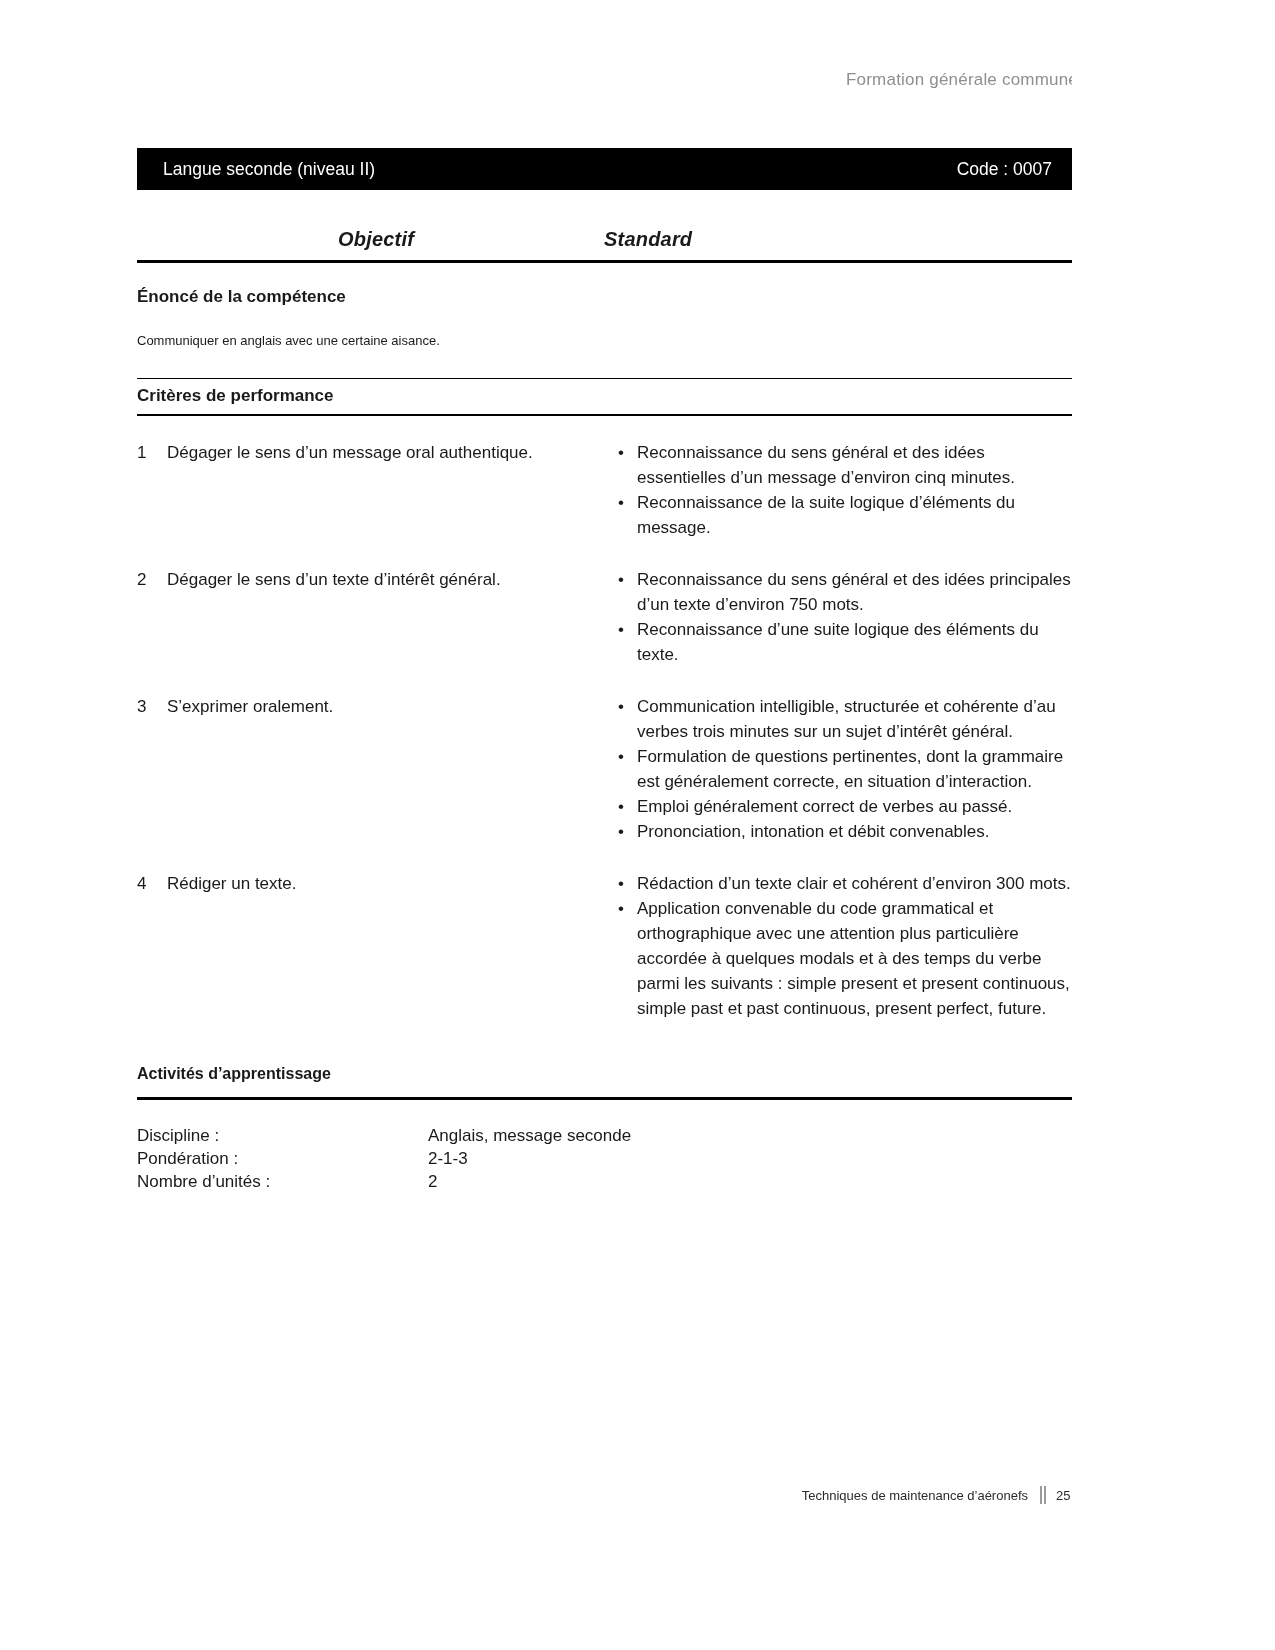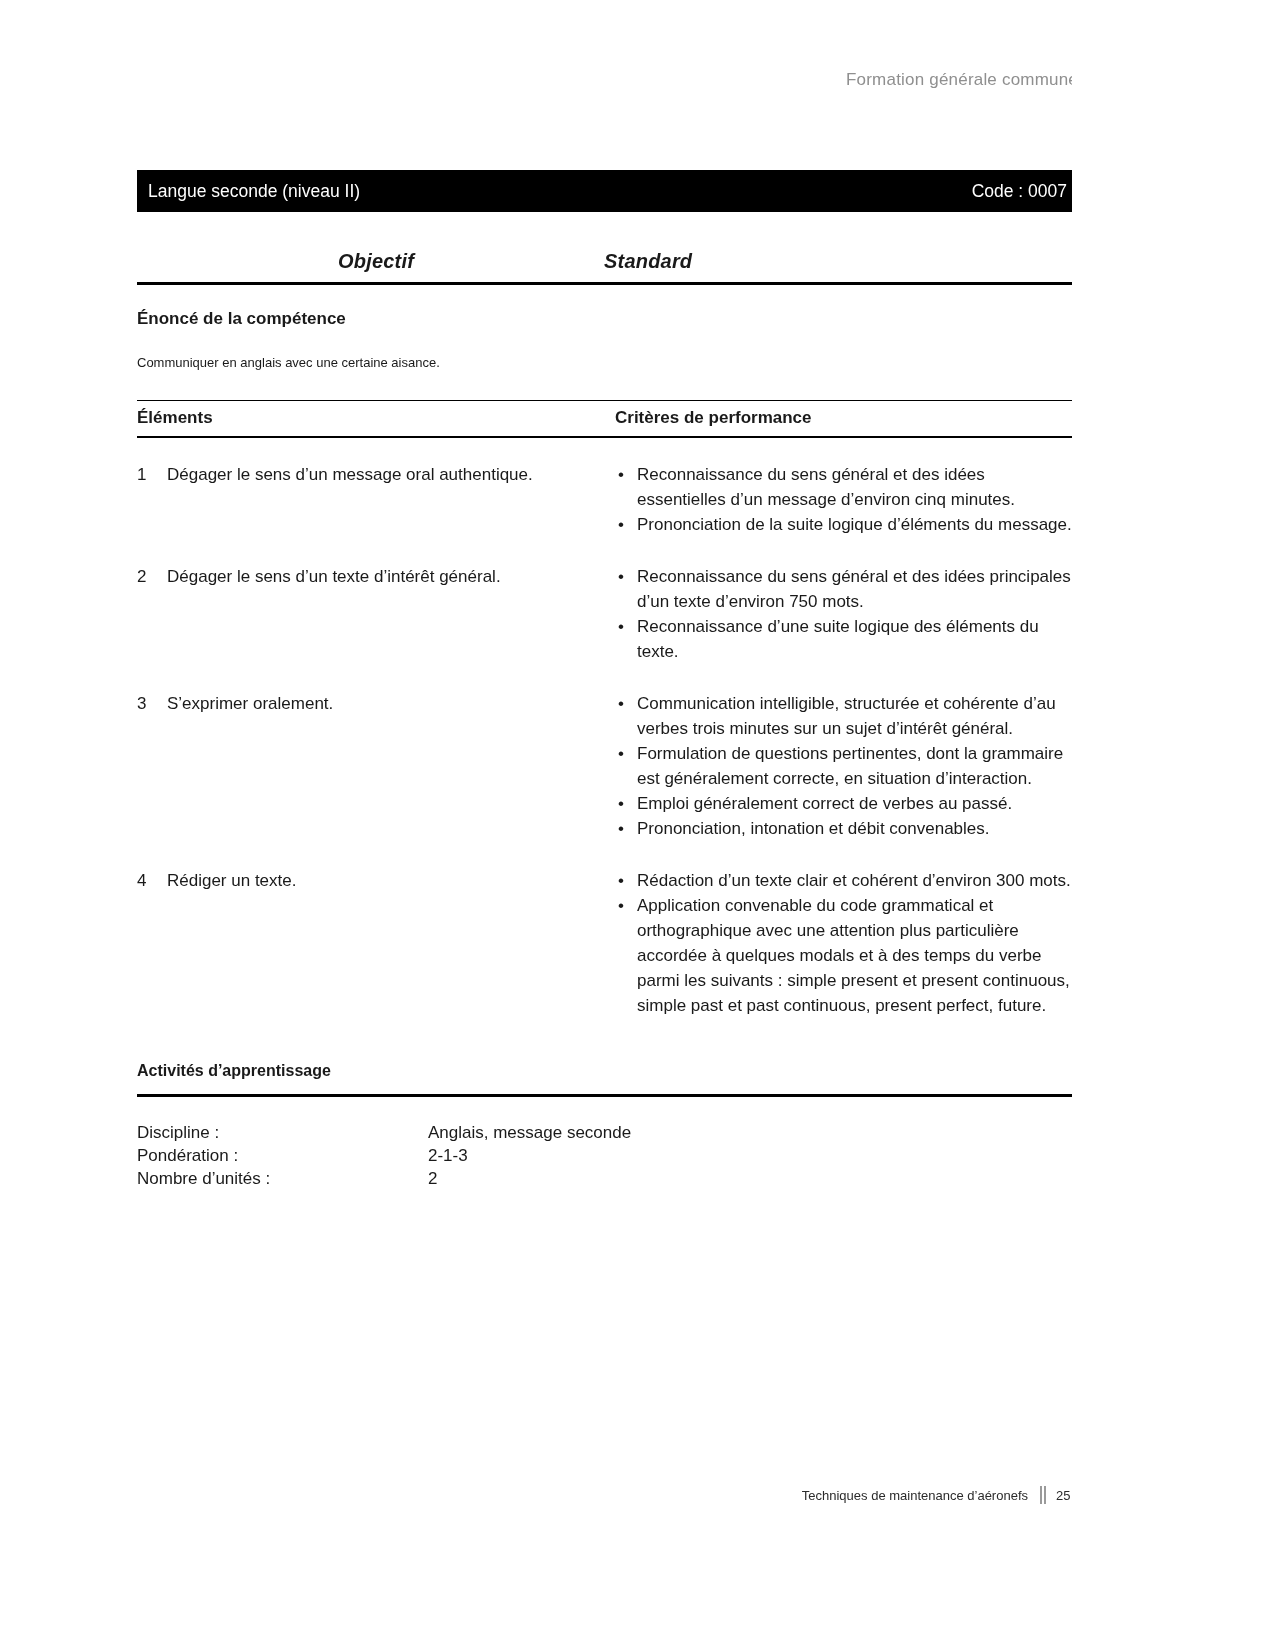--- a/index.html
+++ b/index.html
@@ -10,28 +10,28 @@
 
   .header-right {
     margin-top:70px;
     text-align:right;
     font-size:17px;
     color:#8f8f8f;
     letter-spacing:0.2px;
   }
 
   .title-bar {
-    margin-top:80px;
+    margin-top:58px;
     height:42px;
     background:#000;
     color:#fff;
     display:flex;
     justify-content:space-between;
     align-items:center;
-    padding:0 11px;
+    padding:0 26px;
     font-size:17.5px;
   }
 
   .obj-std {
     margin-top:38px;
     display:flex;
     border-bottom:3px solid #000;
     padding-bottom:9px;
     text-align:center;
   }
@@ -114,39 +114,38 @@
 
     <div class="obj-std">
       <span class="obj">Objectif</span>
       <span class="std">Standard</span>
     </div>
 
     <div class="enonce-heading">Énoncé de la compétence</div>
     <div class="enonce-statement">Communiquer en anglais avec une certaine aisance.</div>
 
     <div class="table-head">
-      <span>Éléments</span>
       <span>Critères de performance</span>
     </div>
 
     <div class="table-body">
 
       <div class="trow">
         <div class="cell-left">
           <span class="num">1</span>
           <span class="etext">Dégager le sens d’un message oral authentique.</span>
         </div>
         <div class="cell-right">
           <div class="crit">
             <span class="b"></span>
             <span class="ct">Reconnaissance du sens général et des idées essentielles d’un message d’environ cinq minutes.</span>
           </div>
           <div class="crit">
             <span class="b"></span>
-            <span class="ct">Prononciation de la suite logique d’éléments du message.</span>
+            <span class="ct">Reconnaissance de la suite logique d’éléments du message.</span>
           </div>
         </div>
       </div>
 
       <div class="trow">
         <div class="cell-left">
           <span class="num">2</span>
           <span class="etext">Dégager le sens d’un texte d’intérêt général.</span>
         </div>
         <div class="cell-right">

